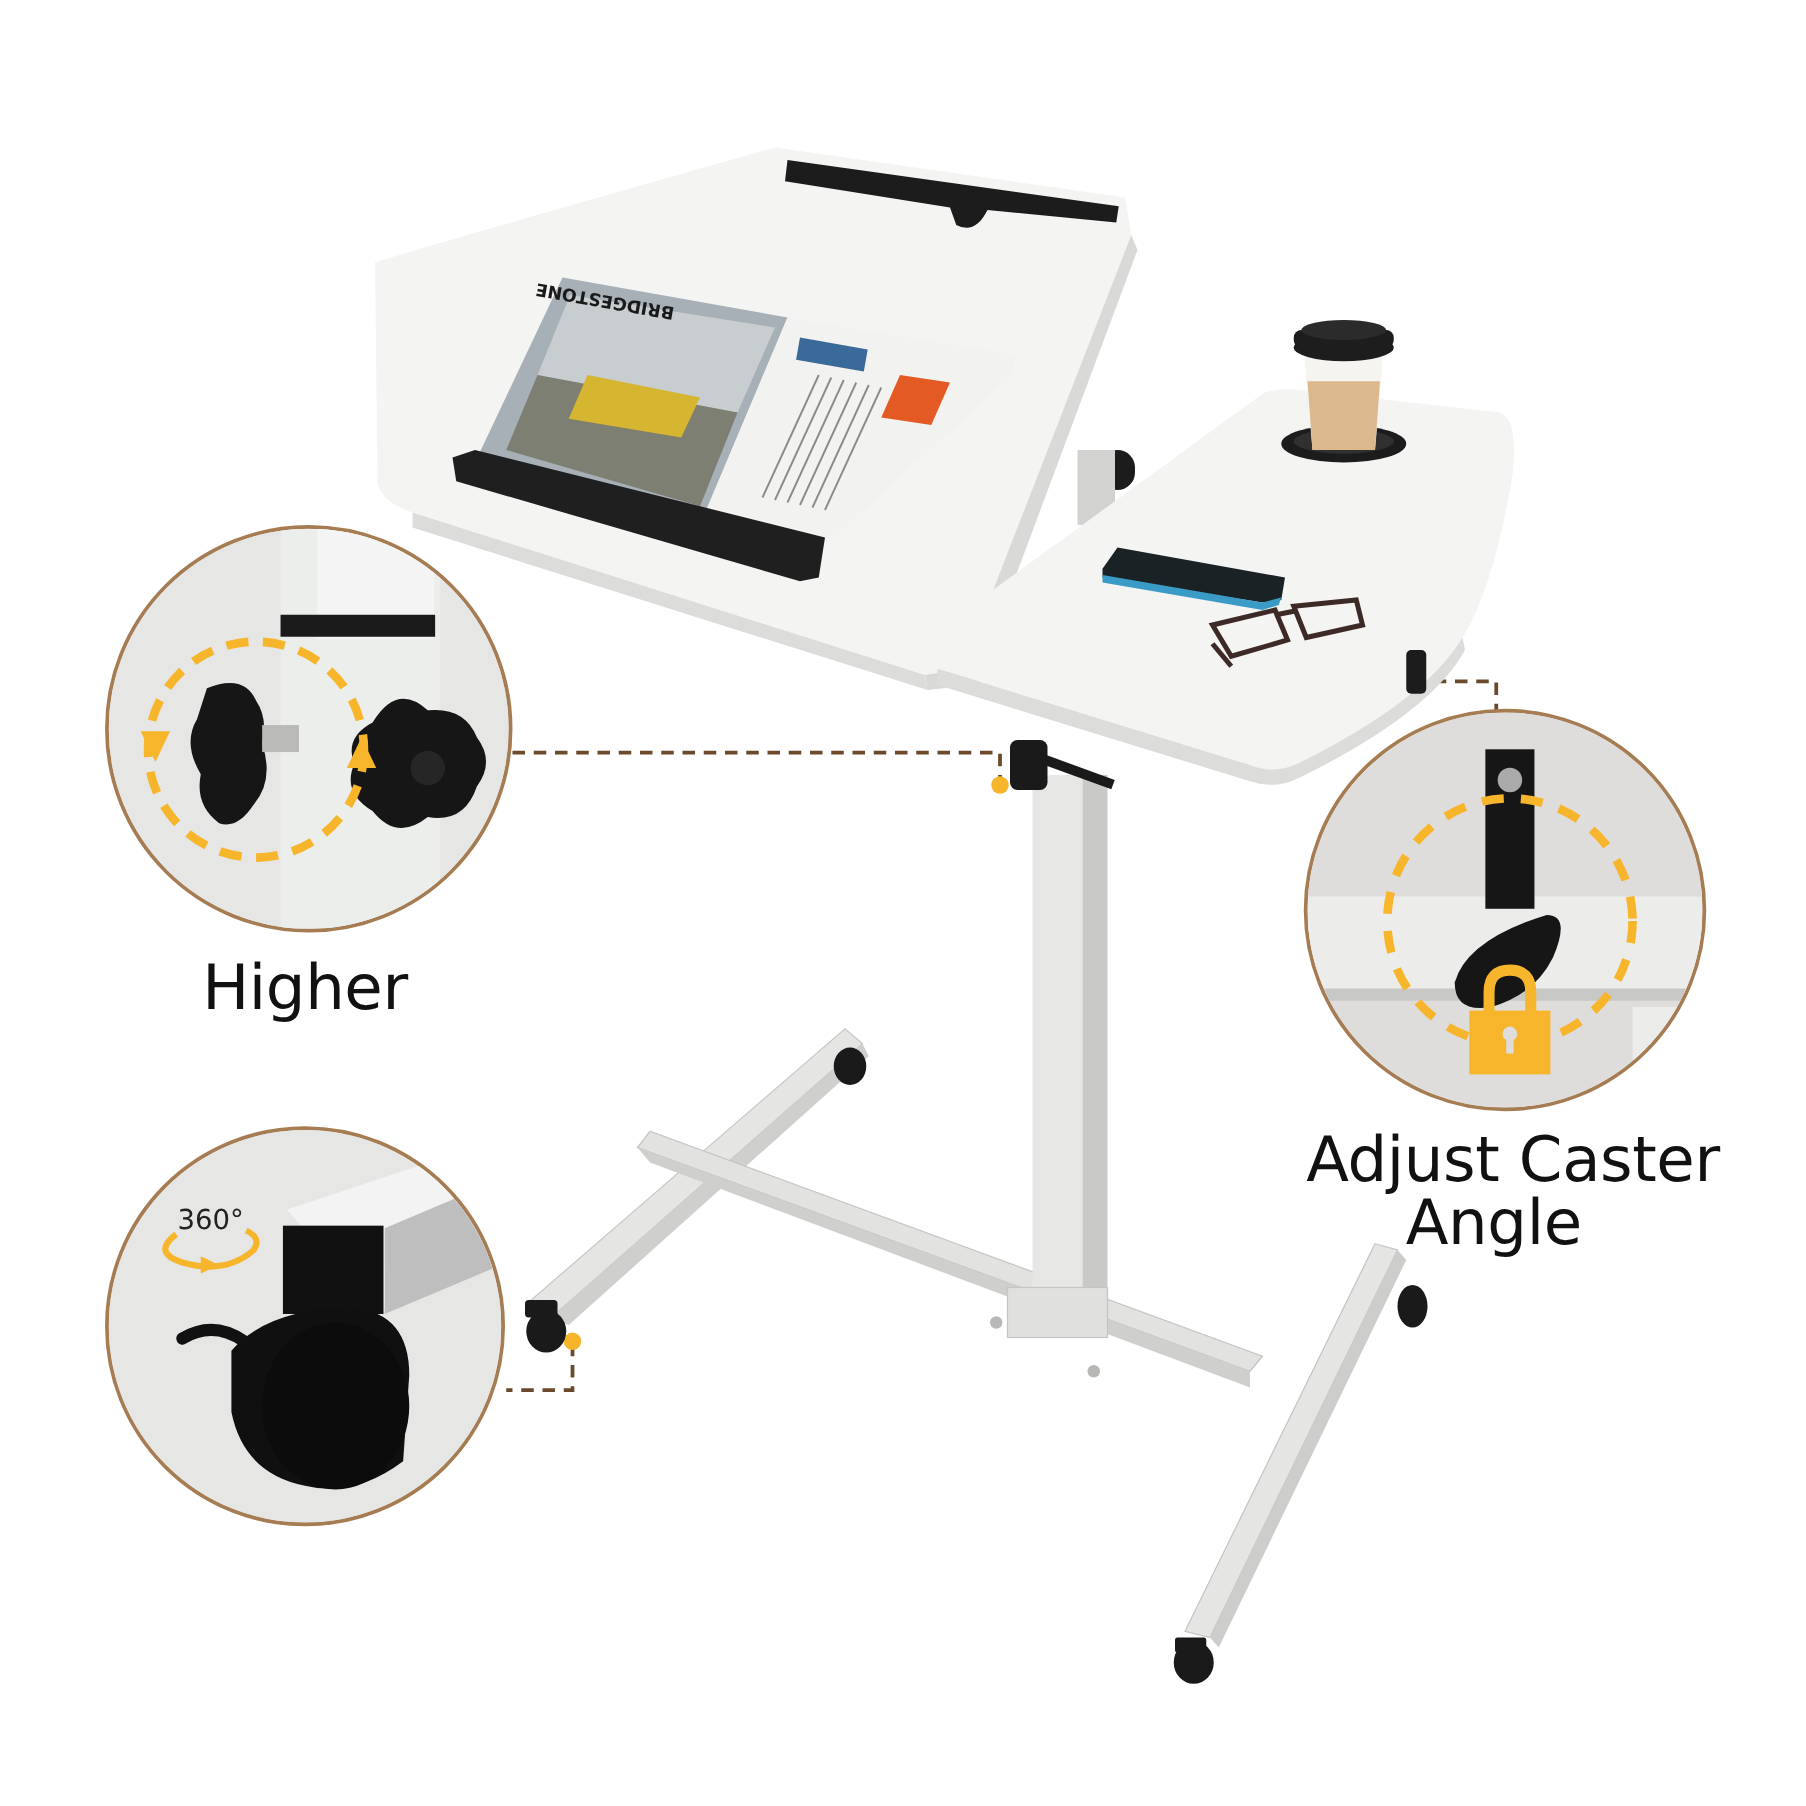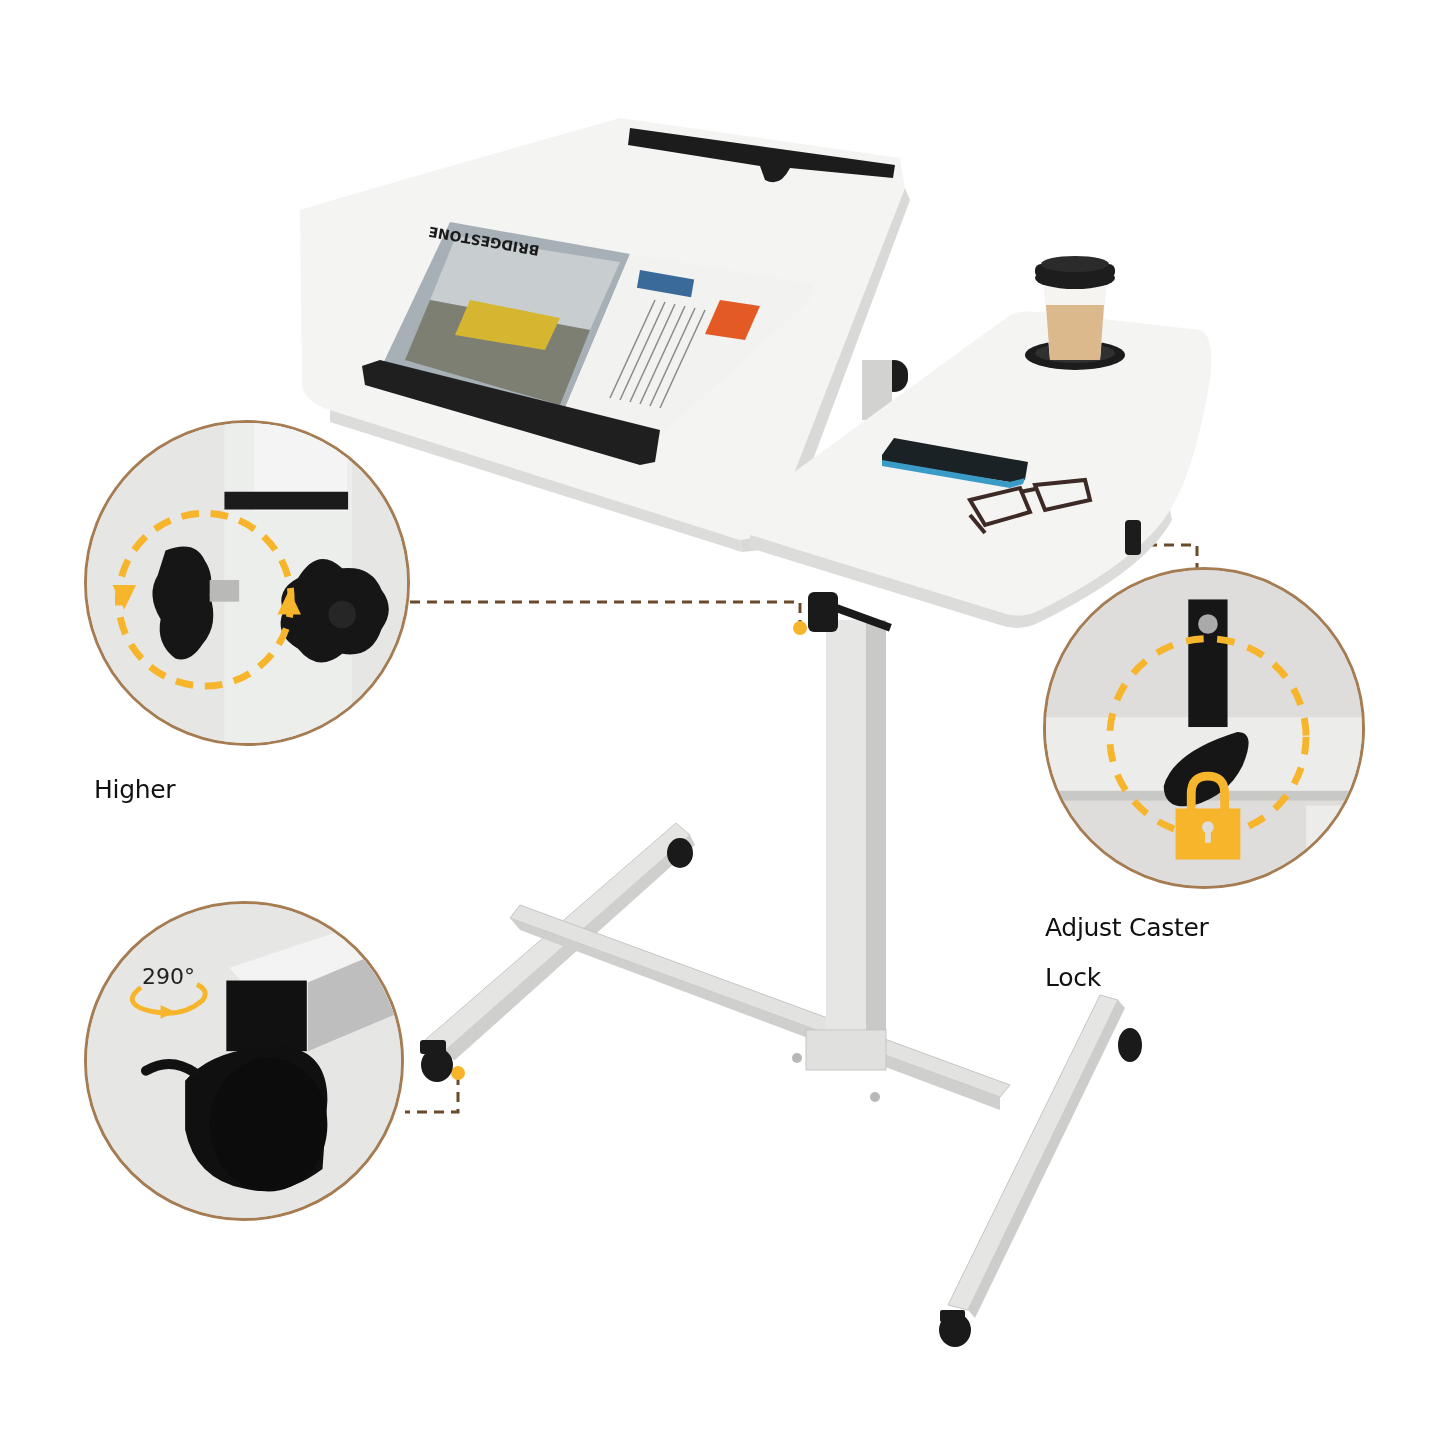--- a/index.html
+++ b/index.html
@@ -1,19 +1,19 @@
 <!DOCTYPE html>
 <html><head>
   <meta charset="utf-8">
   <style>
     html, body { margin: 0; padding: 0; background: #ffffff; }
     body { width: 1445px; height: 1445px; position: relative; overflow: hidden;
            font-family: "DejaVu Sans", "Liberation Sans", sans-serif; }
     .stage { position: absolute; left: 0; top: 0; width: 1445px; height: 1445px; }
-    .label { position: absolute; color: #111111; font-size: 25px; line-height: 50px;
+    .label { position: absolute; text-align: center; color: #111111; font-size: 50px; line-height: 50px;
              font-family: "DejaVu Sans", sans-serif; font-weight: 500; letter-spacing: -0.3px; }
     .label span { display: block; white-space: nowrap; }
     .callout { position: absolute; border-radius: 50%; overflow: hidden;
                border: 3px solid #a67c52; background: #e4e4e2; box-sizing: border-box; }
     .callout svg { position: absolute; left: 0; top: 0; width: 100%; height: 100%; }
     .deg-text { position: absolute; font-family: "DejaVu Sans", sans-serif; font-size: 22px; color: #222; }
     svg.full { position: absolute; left: 0; top: 0; }
   </style>
 </head>
 <body>
@@ -173,26 +173,26 @@
       <polygon points="225,80 320,40 320,110 225,150" fill="#bdbebd"></polygon>
       <rect x="142" y="78" width="82" height="72" fill="#111"></rect>
       <path d="M 100,180 Q 130,145 200,145 Q 245,150 245,200 L 240,270 Q 200,300 160,290 Q 110,280 100,230 Z" fill="#101010"></path>
       <ellipse cx="185" cy="225" rx="60" ry="68" fill="#0c0c0c"></ellipse>
       <path d="M 60,170 Q 85,155 110,172" fill="none" stroke="#111" stroke-width="10" stroke-linecap="round"></path>
       <g fill="none" stroke="#f7b52c" stroke-width="5">
         <path d="M 55,85 Q 35,100 60,108 Q 95,118 118,98 Q 125,88 112,82"></path>
       </g>
       <polygon points="75,103 90,110 75,117" fill="#f7b52c"></polygon>
     </svg>
-    <div class="deg-text" style="left:55px; top:60px;">290°</div>
+    <div class="deg-text" style="left:55px; top:60px;">360°</div>
   </div>
 
   <div class="label" style="left:94px; top:765px; width:300px;">
     <span>Higher</span>
   </div>
 
   <div class="label" style="left:1045px; top:903px; width:300px;">
     <span>Adjust Caster</span>
-    <span>Lock</span>
+    <span>Angle</span>
   </div>
 
 
 </div>
 
 </body></html>

